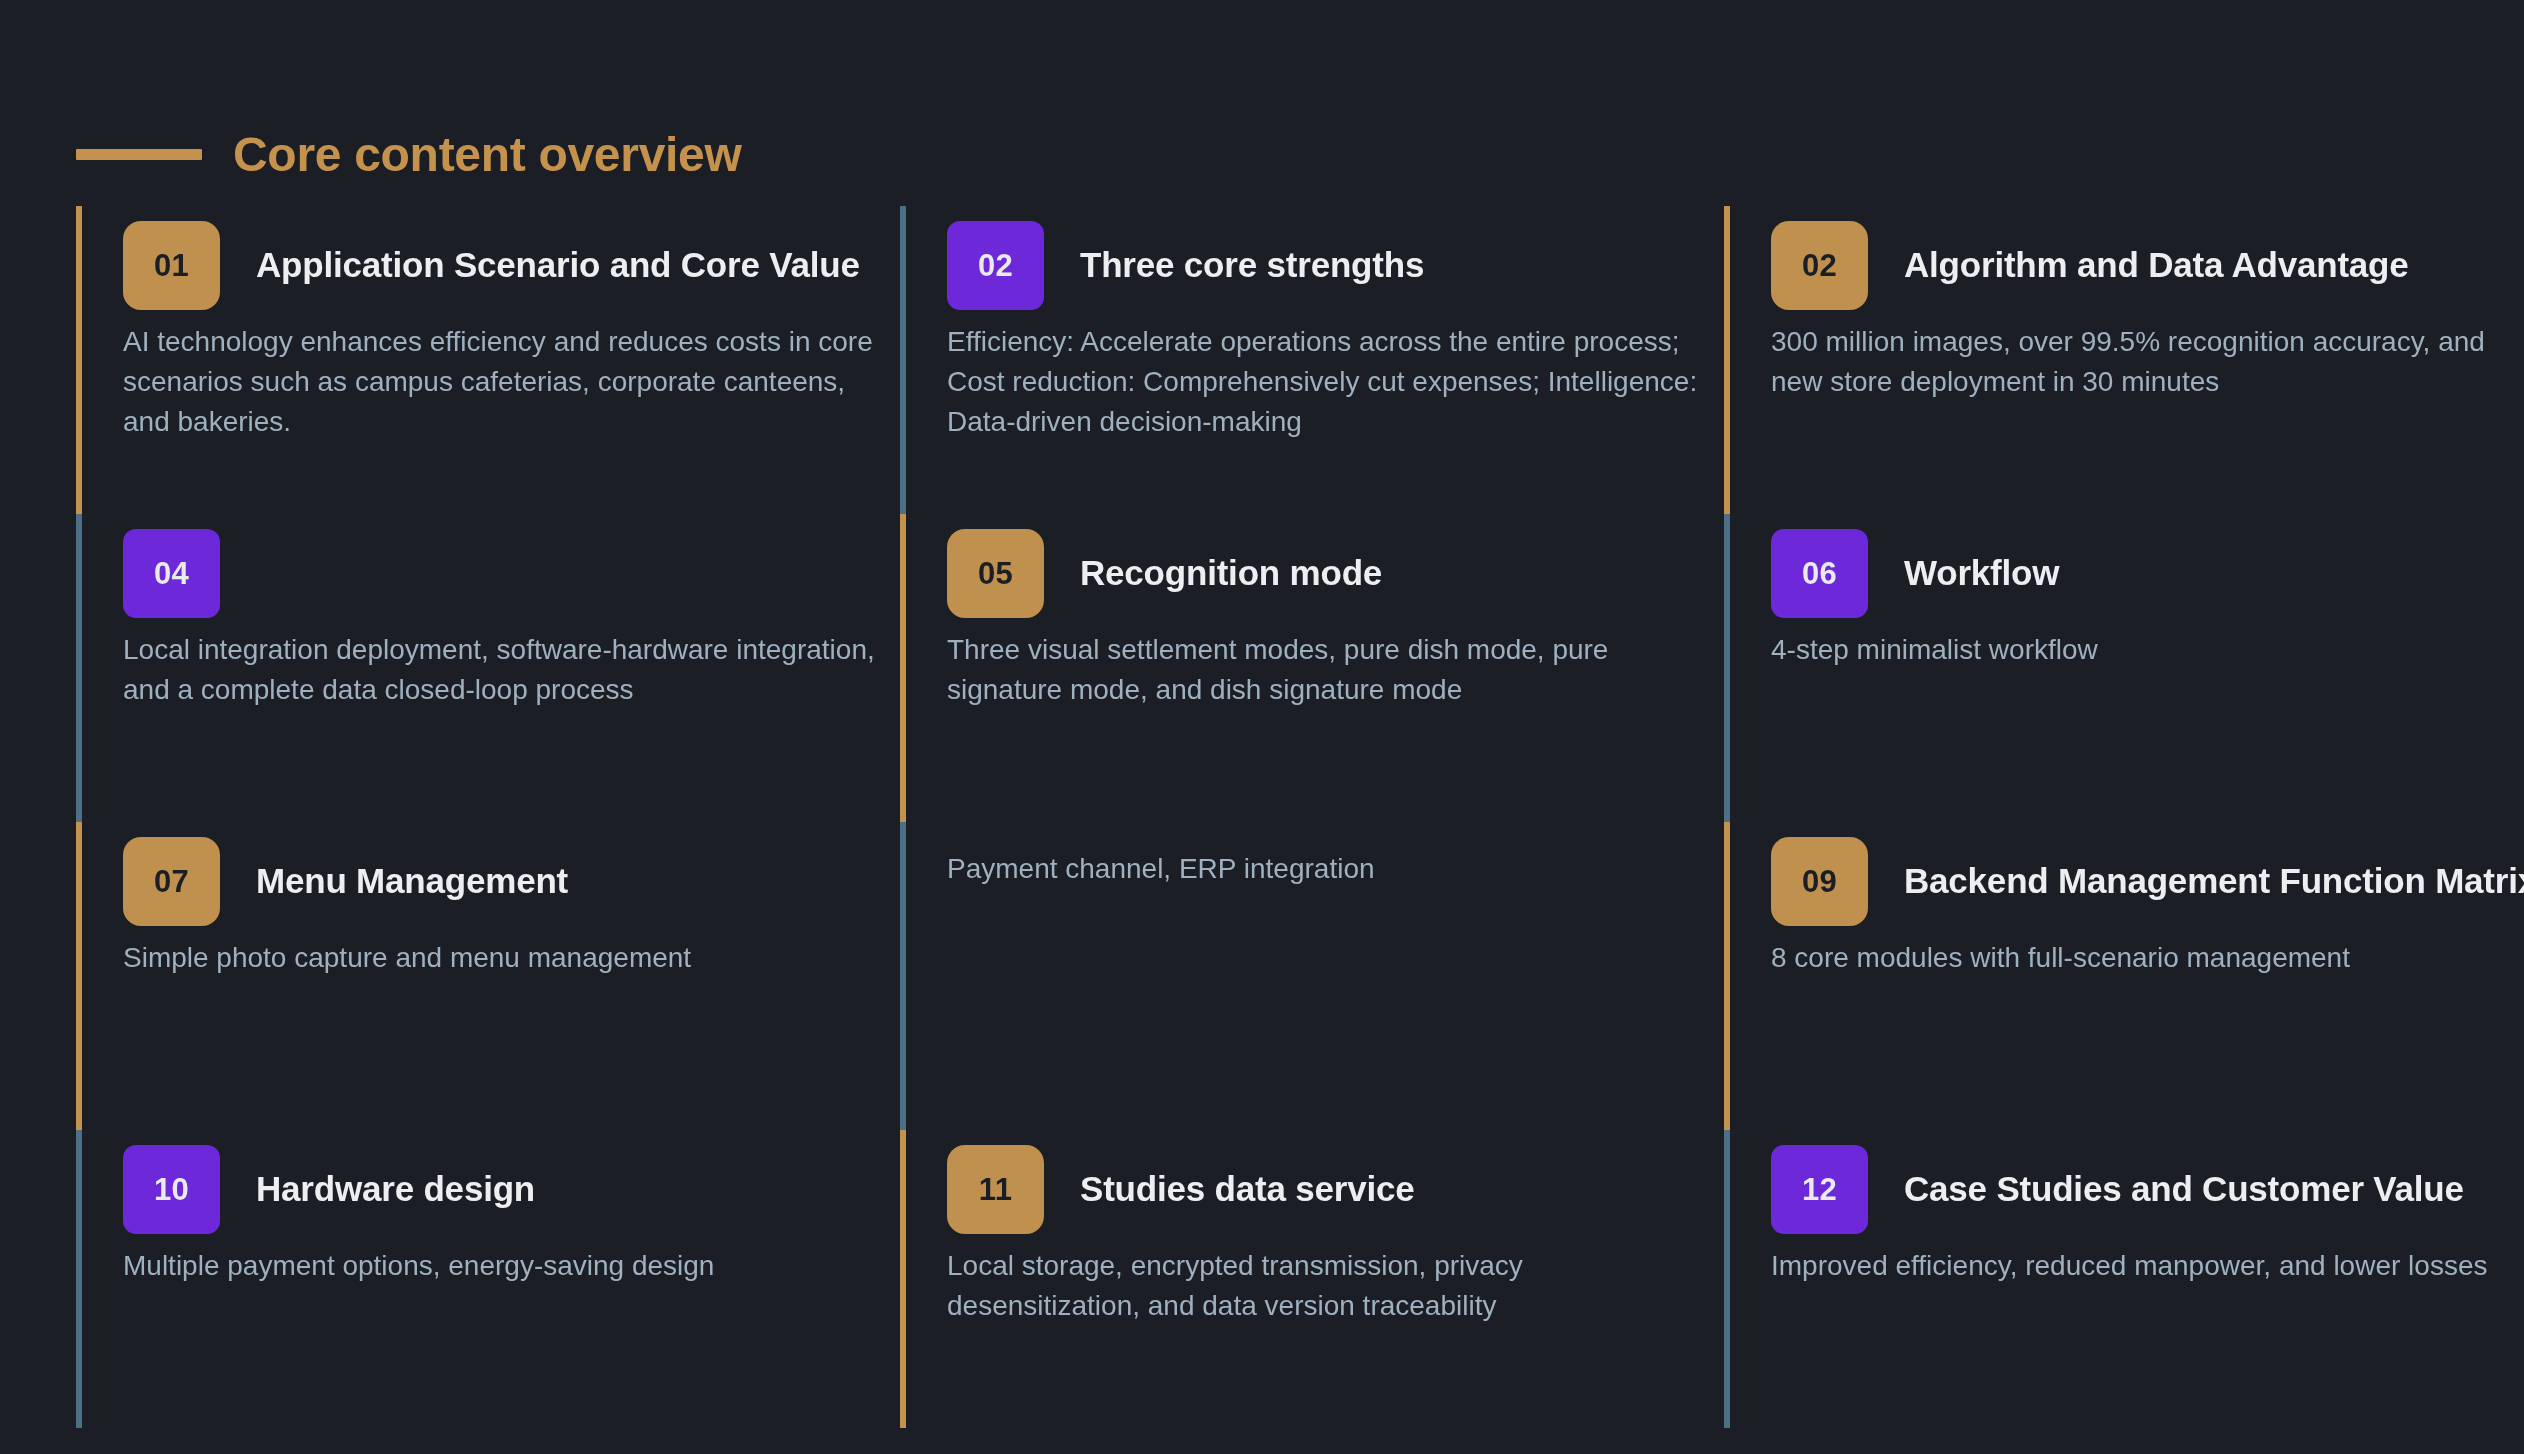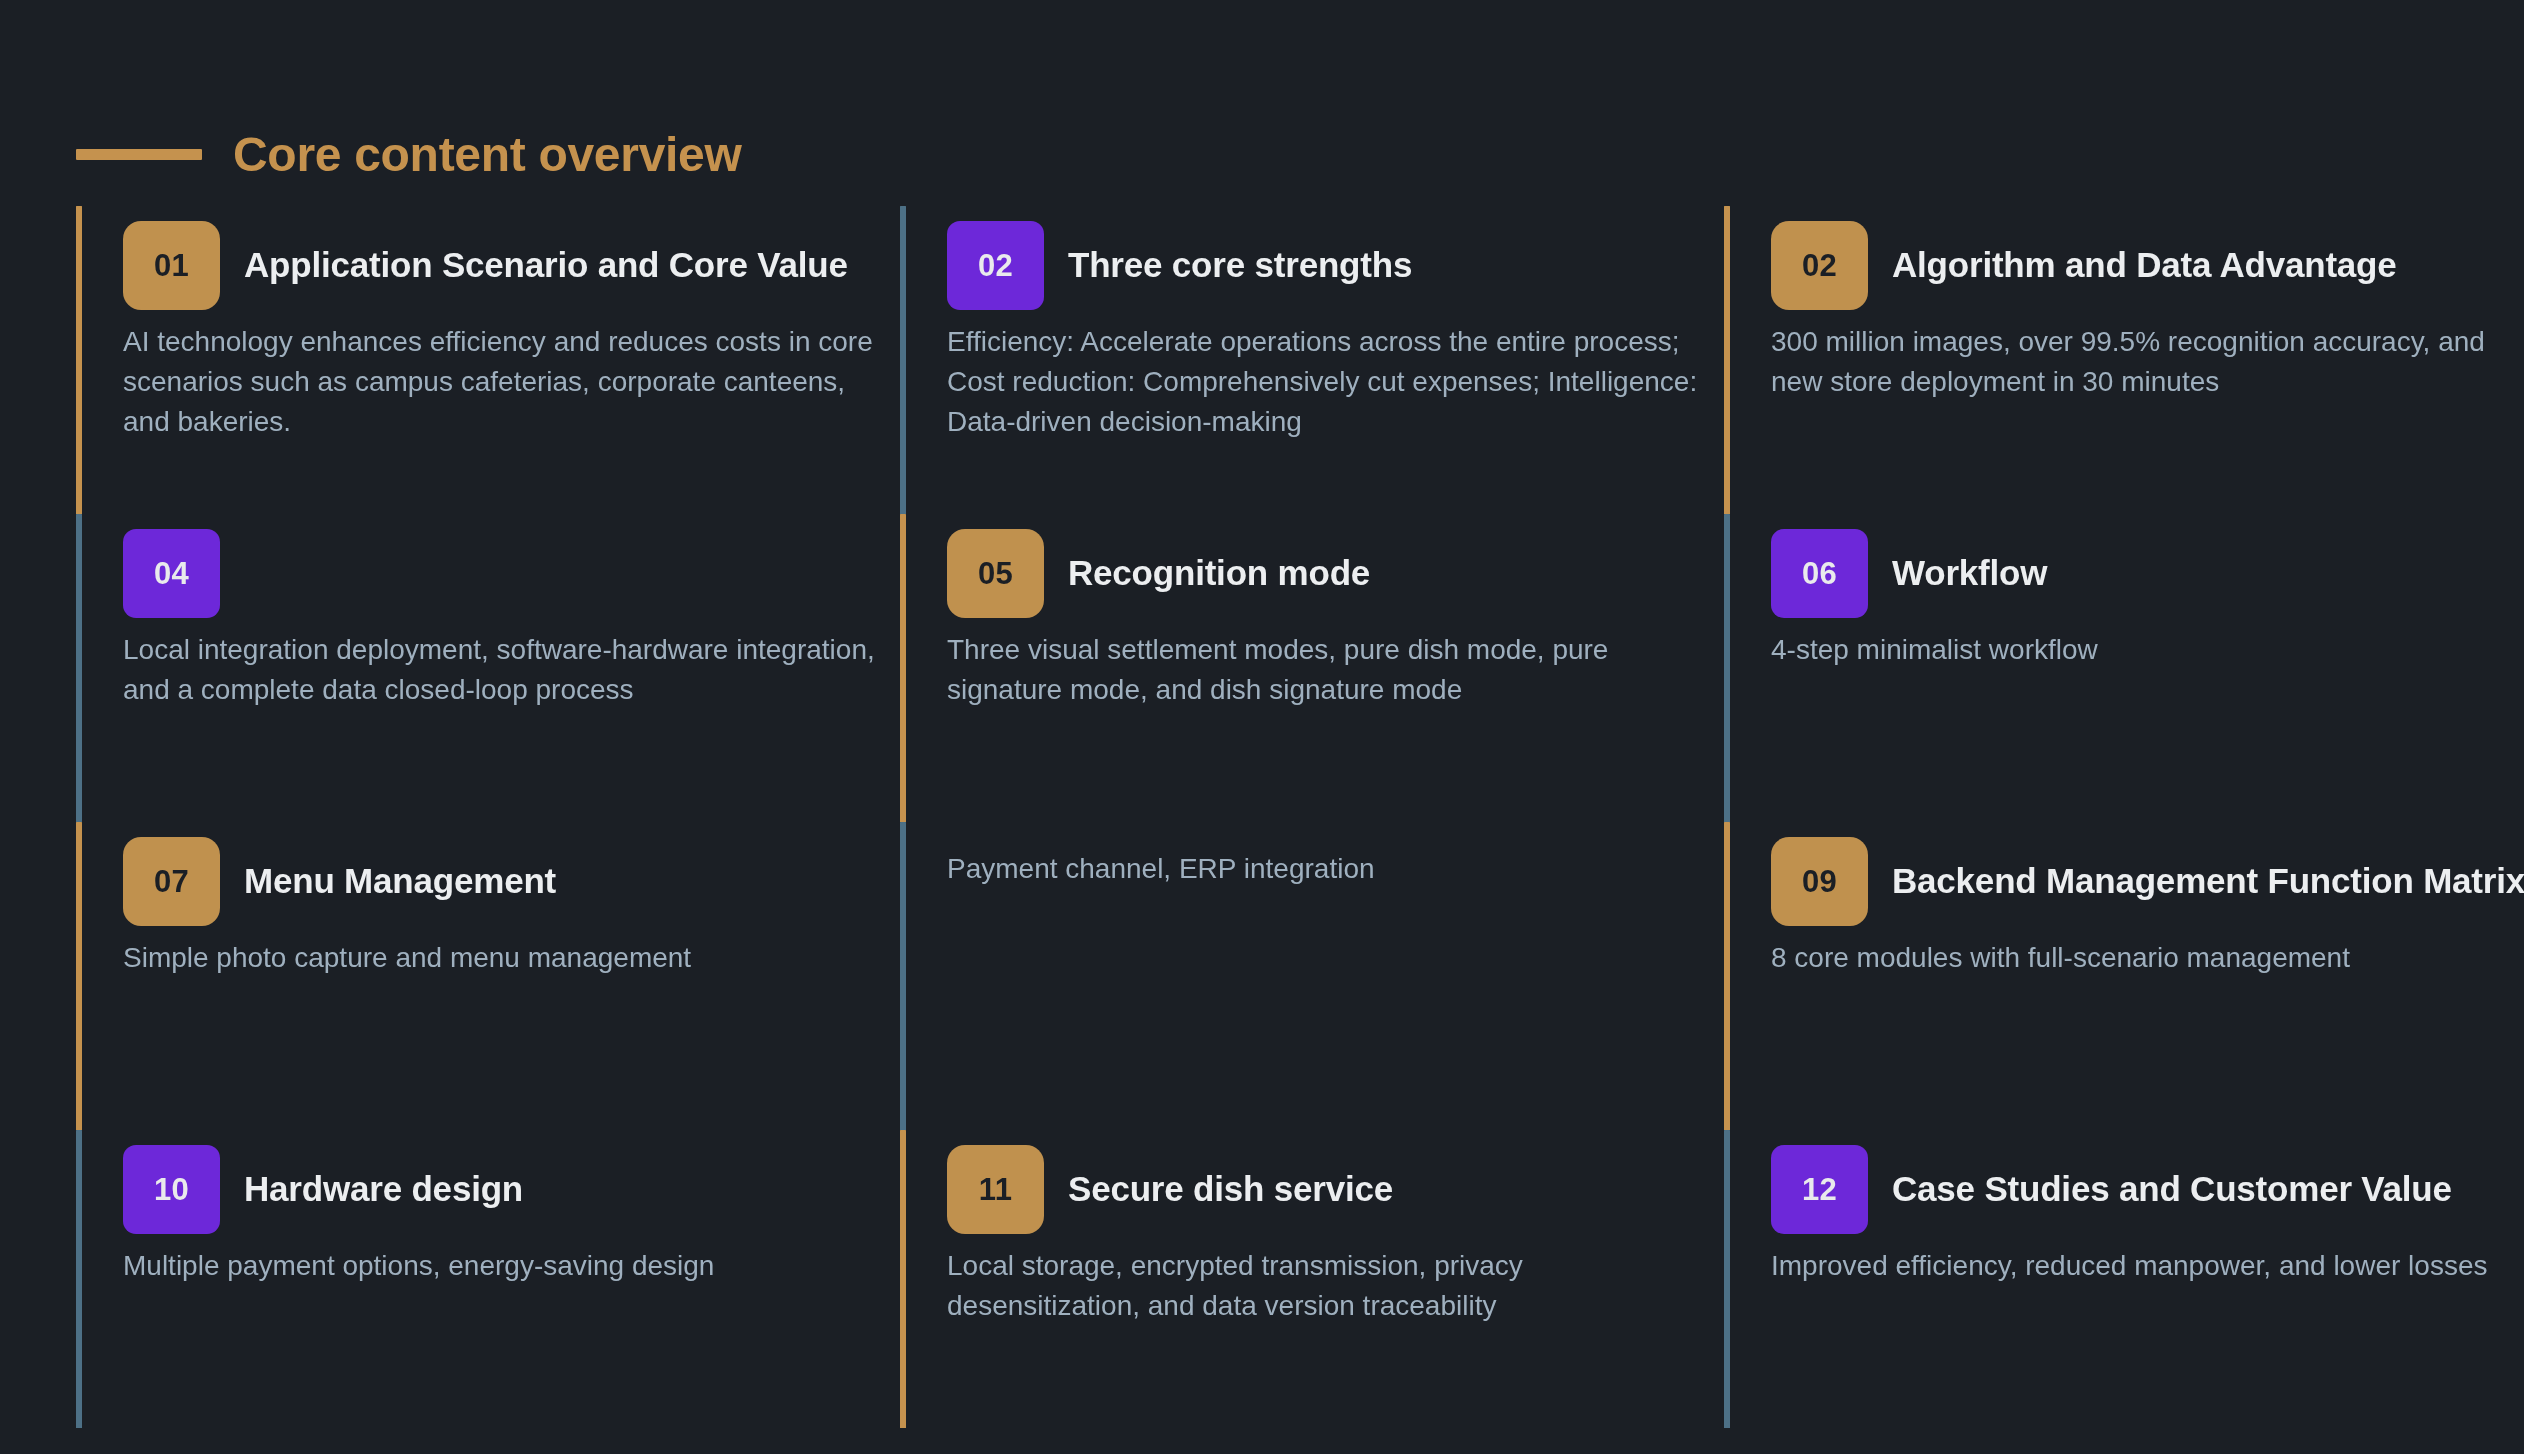--- a/index.html
+++ b/index.html
@@ -107,20 +107,21 @@
     background: #6d28d9;
     color: #e9eaec;
   }
 
   .card-title {
     color: #eceef0;
     font-size: 35px;
     font-weight: 700;
     line-height: 1.1;
     letter-spacing: -0.2px;
+    margin-left: 12px;
   }
 
   .card-desc {
     color: #9fb0bf;
     font-size: 28px;
     line-height: 1.42;
     font-weight: 400;
     max-width: 778px;
     margin-top: 27px;
   }
@@ -221,21 +222,21 @@
         <div class="badge blue">10</div>
         <div class="card-title">Hardware design</div>
       </div>
       <div class="card-desc">Multiple payment options, energy-saving design</div>
     </div>
 
     <div class="card narrow">
       <div class="card-bar gold"></div>
       <div class="card-head">
         <div class="badge gold">11</div>
-        <div class="card-title">Secure dish service</div>
+        <div class="card-title">Studies data service</div>
       </div>
       <div class="card-desc">Local storage, encrypted transmission, privacy desensitization, and data version traceability</div>
     </div>
 
     <div class="card wide">
       <div class="card-bar blue"></div>
       <div class="card-head">
         <div class="badge blue">12</div>
         <div class="card-title">Case Studies and Customer Value</div>
       </div>

